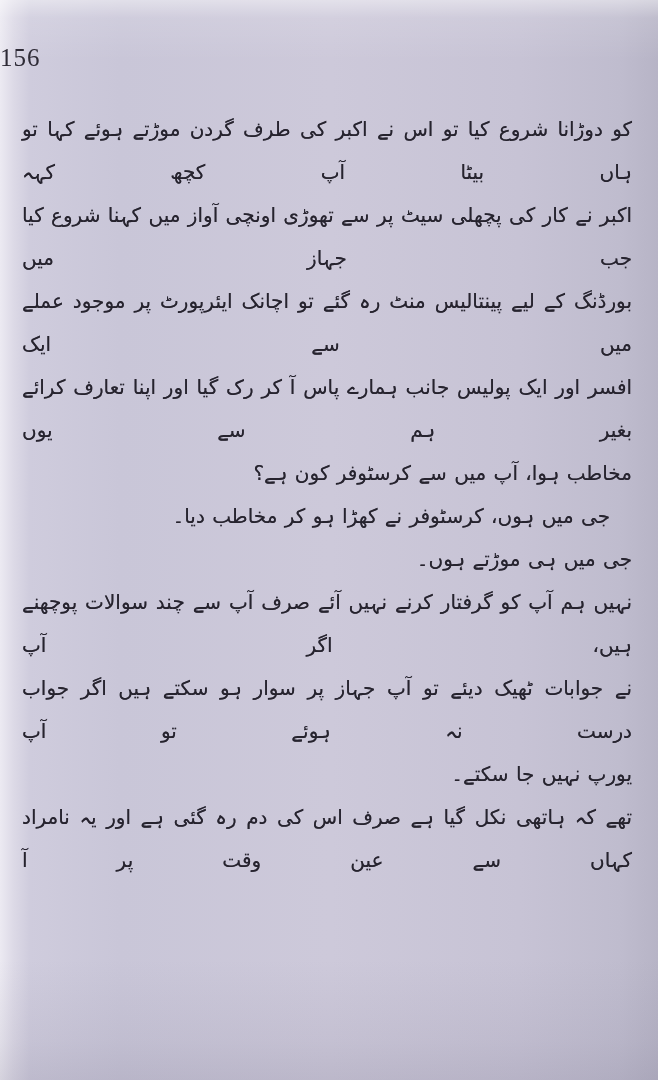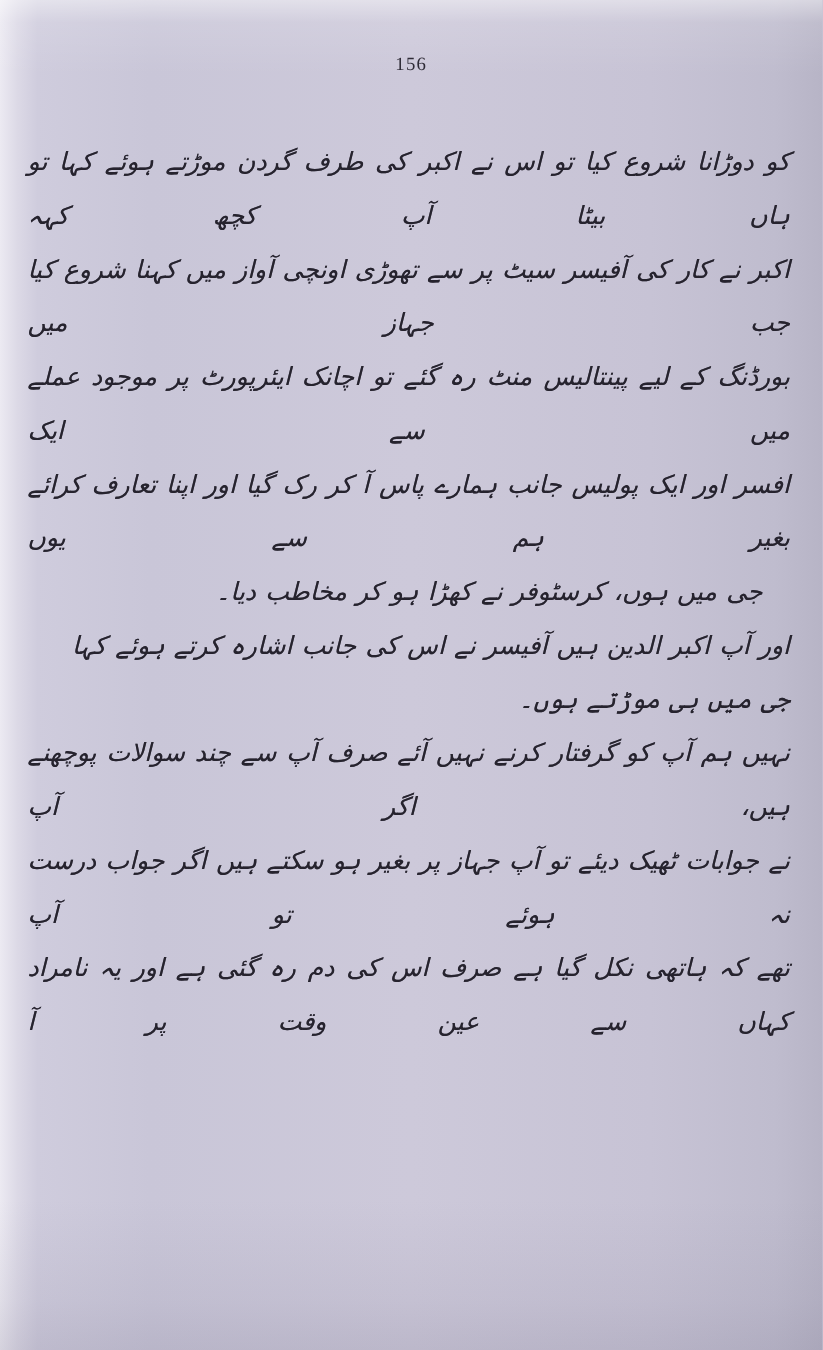--- a/index.html
+++ b/index.html
@@ -36,40 +36,38 @@
     width: 658px;
     height: 1080px;
     box-sizing: border-box;
     direction: rtl;
   }
   .page-number {
     position: absolute;
     top: 44px;
     left: 0;
     right: 0;
-    text-align: center;
     font-family: "Liberation Serif", "DejaVu Serif", serif;
-    font-size: 15px;
+    font-size: 25px;
     letter-spacing: 1px;
     color: #2e2b36;
     direction: ltr;
   }
   .text-block {
     position: absolute;
     top: 108px;
     right: 26px;
     left: 22px;
     color: #26232e;
     font-size: 20px;
     line-height: 43px;
     text-shadow: 0 0 0.4px rgba(30,28,40,0.6);
   }
   .para {
     margin: 0;
-    font-style: italic;
   }
   .line {
     white-space: normal;
     text-align: justify;
     text-align-last: justify;
     word-spacing: 1px;
   }
   .line.last {
     text-align-last: right;
   }
@@ -84,40 +82,39 @@
 
   <div class="page-number">156</div>
 
   <div class="text-block">
 
     <div class="para">
       <div class="line">کو دوڑانا شروع کیا تو اس نے اکبر کی طرف گردن موڑتے ہوئے کہا تو ہاں بیٹا آپ کچھ کہہ</div>
     </div>
 
     <div class="para">
-      <div class="line">اکبر نے کار کی آفیسر سیٹ پر سے تھوڑی اونچی آواز میں کہنا شروع کیا جب جہاز میں</div>
+      <div class="line">اکبر نے کار کی پچھلی سیٹ پر سے تھوڑی اونچی آواز میں کہنا شروع کیا جب جہاز میں</div>
       <div class="line">بورڈنگ کے لیے پینتالیس منٹ رہ گئے تو اچانک ایئرپورٹ پر موجود عملے میں سے ایک</div>
       <div class="line">افسر اور ایک پولیس جانب ہمارے پاس آ کر رک گیا اور اپنا تعارف کرائے بغیر ہم سے یوں</div>
+      <div class="line last">مخاطب ہوا، آپ میں سے کرسٹوفر کون ہے؟</div>
     </div>
 
     <div class="para">
       <div class="line last indent">جی میں ہوں، کرسٹوفر نے کھڑا ہو کر مخاطب دیا۔</div>
     </div>
 
-    <div class="para">
-      <div class="line last">اور آپ اکبر الدین ہیں آفیسر نے اس کی جانب اشارہ کرتے ہوئے کہا</div>
-    </div>
 
     <div class="para">
       <div class="line last">جی میں ہی موڑتے ہوں۔</div>
     </div>
 
     <div class="para">
       <div class="line">نہیں ہم آپ کو گرفتار کرنے نہیں آئے صرف آپ سے چند سوالات پوچھنے ہیں، اگر آپ</div>
-      <div class="line">نے جوابات ٹھیک دیئے تو آپ جہاز پر بغیر ہو سکتے ہیں اگر جواب درست نہ ہوئے تو آپ</div>
+      <div class="line">نے جوابات ٹھیک دیئے تو آپ جہاز پر سوار ہو سکتے ہیں اگر جواب درست نہ ہوئے تو آپ</div>
+      <div class="line last">یورپ نہیں جا سکتے۔</div>
     </div>
 
     <div class="para">
       <div class="line">تھے کہ ہاتھی نکل گیا ہے صرف اس کی دم رہ گئی ہے اور یہ نامراد کہاں سے عین وقت پر آ</div>
 
     </div>
 
   </div>
 </div>
 

